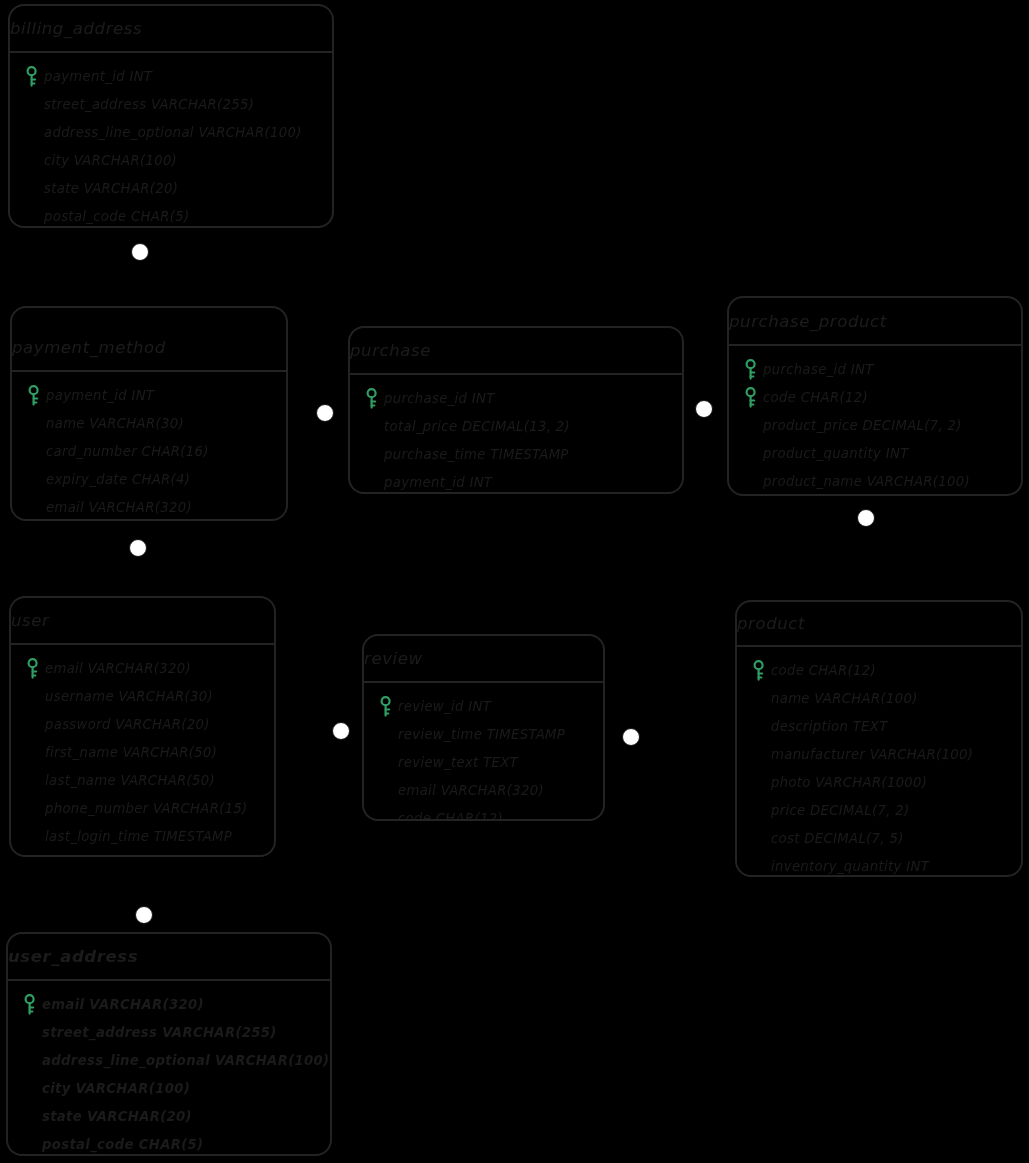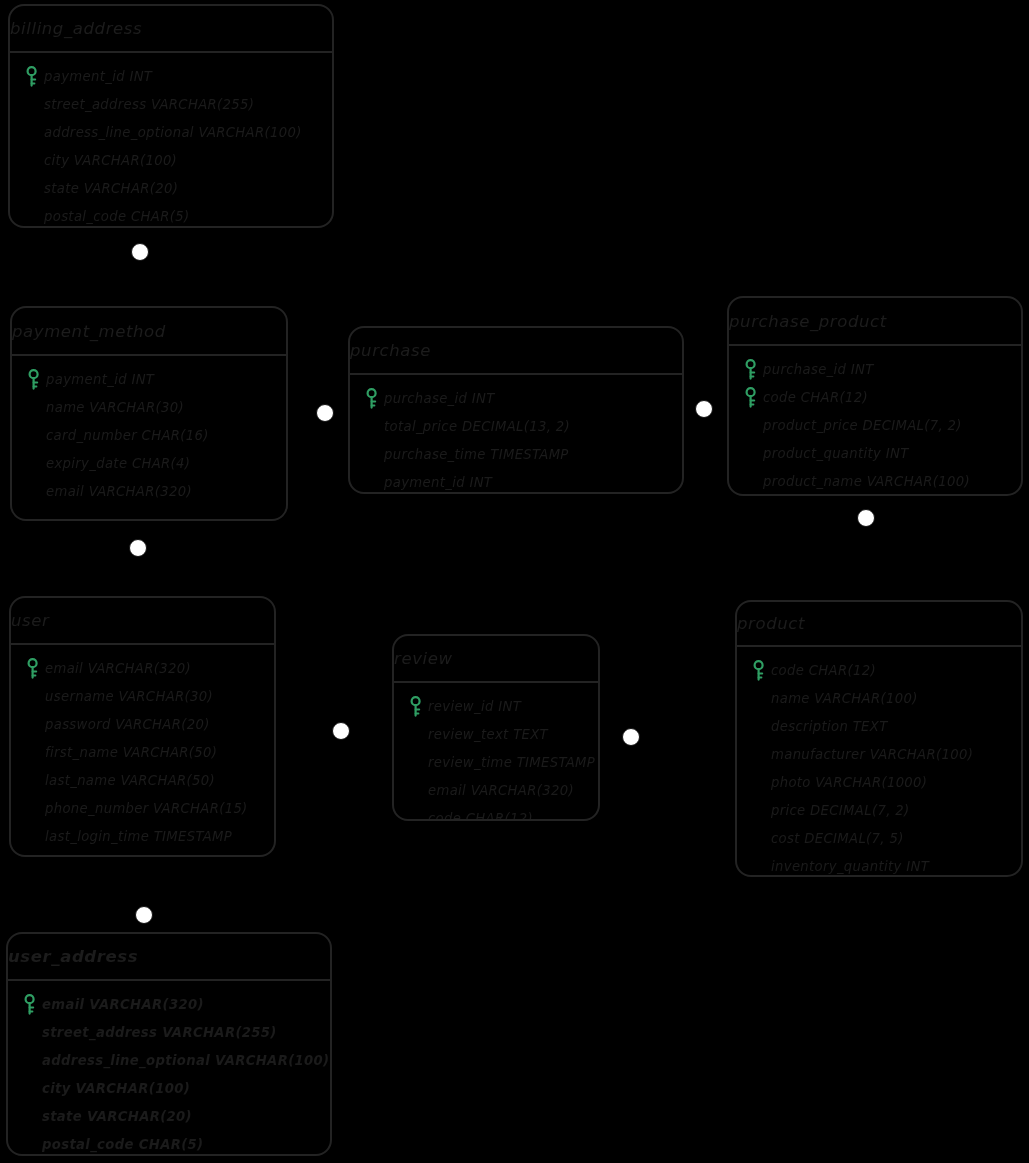--- a/index.html
+++ b/index.html
@@ -128,21 +128,21 @@
           <span class="key-slot"></span>
           <span class="field-text">state VARCHAR(20)</span>
         </div>
         <div class="field-row">
           <span class="key-slot"></span>
           <span class="field-text">postal_code CHAR(5)</span>
         </div>
       </div>
     </div>
     <div class="entity" style="left: 10px; top: 306px; width: 278px; height: 215px;">
-      <div class="entity-title" style="height: 48px;">
+      <div class="entity-title" style="height: 48px; margin-top: 16px;">
         <span class="entity-title-text">payment_method</span>
       </div>
       <div class="entity-body">
         <div class="field-row">
           <span class="key-slot">
             <svg width="14" height="21" viewBox="0 0 14 21" class="key-icon">
               <circle cx="6.6" cy="5.2" r="4.0" fill="none" stroke="#2f9e63" stroke-width="2.2"></circle>
               <path d="M6.6 9.2 L6.6 19.6" stroke="#2f9e63" stroke-width="2.2" stroke-linecap="round" fill="none"></path>
               <path d="M6.6 13.6 L10.2 13.6" stroke="#2f9e63" stroke-width="2.0" stroke-linecap="round"></path>
               <path d="M6.6 17.6 L9.4 17.6" stroke="#2f9e63" stroke-width="2.0" stroke-linecap="round"></path>
@@ -274,43 +274,43 @@
         <div class="field-row">
           <span class="key-slot"></span>
           <span class="field-text">phone_number VARCHAR(15)</span>
         </div>
         <div class="field-row">
           <span class="key-slot"></span>
           <span class="field-text">last_login_time TIMESTAMP</span>
         </div>
       </div>
     </div>
-    <div class="entity" style="left: 392px; top: 634px; width: 208px; height: 187px;">
+    <div class="entity" style="left: 362px; top: 634px; width: 243px; height: 187px;">
       <div class="entity-title" style="height: 47px;">
         <span class="entity-title-text">review</span>
       </div>
       <div class="entity-body">
         <div class="field-row">
           <span class="key-slot">
             <svg width="14" height="21" viewBox="0 0 14 21" class="key-icon">
               <circle cx="6.6" cy="5.2" r="4.0" fill="none" stroke="#2f9e63" stroke-width="2.2"></circle>
               <path d="M6.6 9.2 L6.6 19.6" stroke="#2f9e63" stroke-width="2.2" stroke-linecap="round" fill="none"></path>
               <path d="M6.6 13.6 L10.2 13.6" stroke="#2f9e63" stroke-width="2.0" stroke-linecap="round"></path>
               <path d="M6.6 17.6 L9.4 17.6" stroke="#2f9e63" stroke-width="2.0" stroke-linecap="round"></path>
             </svg>
           </span>
           <span class="field-text">review_id INT</span>
         </div>
         <div class="field-row">
           <span class="key-slot"></span>
+          <span class="field-text">review_time TIMESTAMP</span>
+        </div>
+        <div class="field-row">
+          <span class="key-slot"></span>
           <span class="field-text">review_text TEXT</span>
-        </div>
-        <div class="field-row">
-          <span class="key-slot"></span>
-          <span class="field-text">review_time TIMESTAMP</span>
         </div>
         <div class="field-row">
           <span class="key-slot"></span>
           <span class="field-text">email VARCHAR(320)</span>
         </div>
         <div class="field-row">
           <span class="key-slot"></span>
           <span class="field-text">code CHAR(12)</span>
         </div>
       </div>

